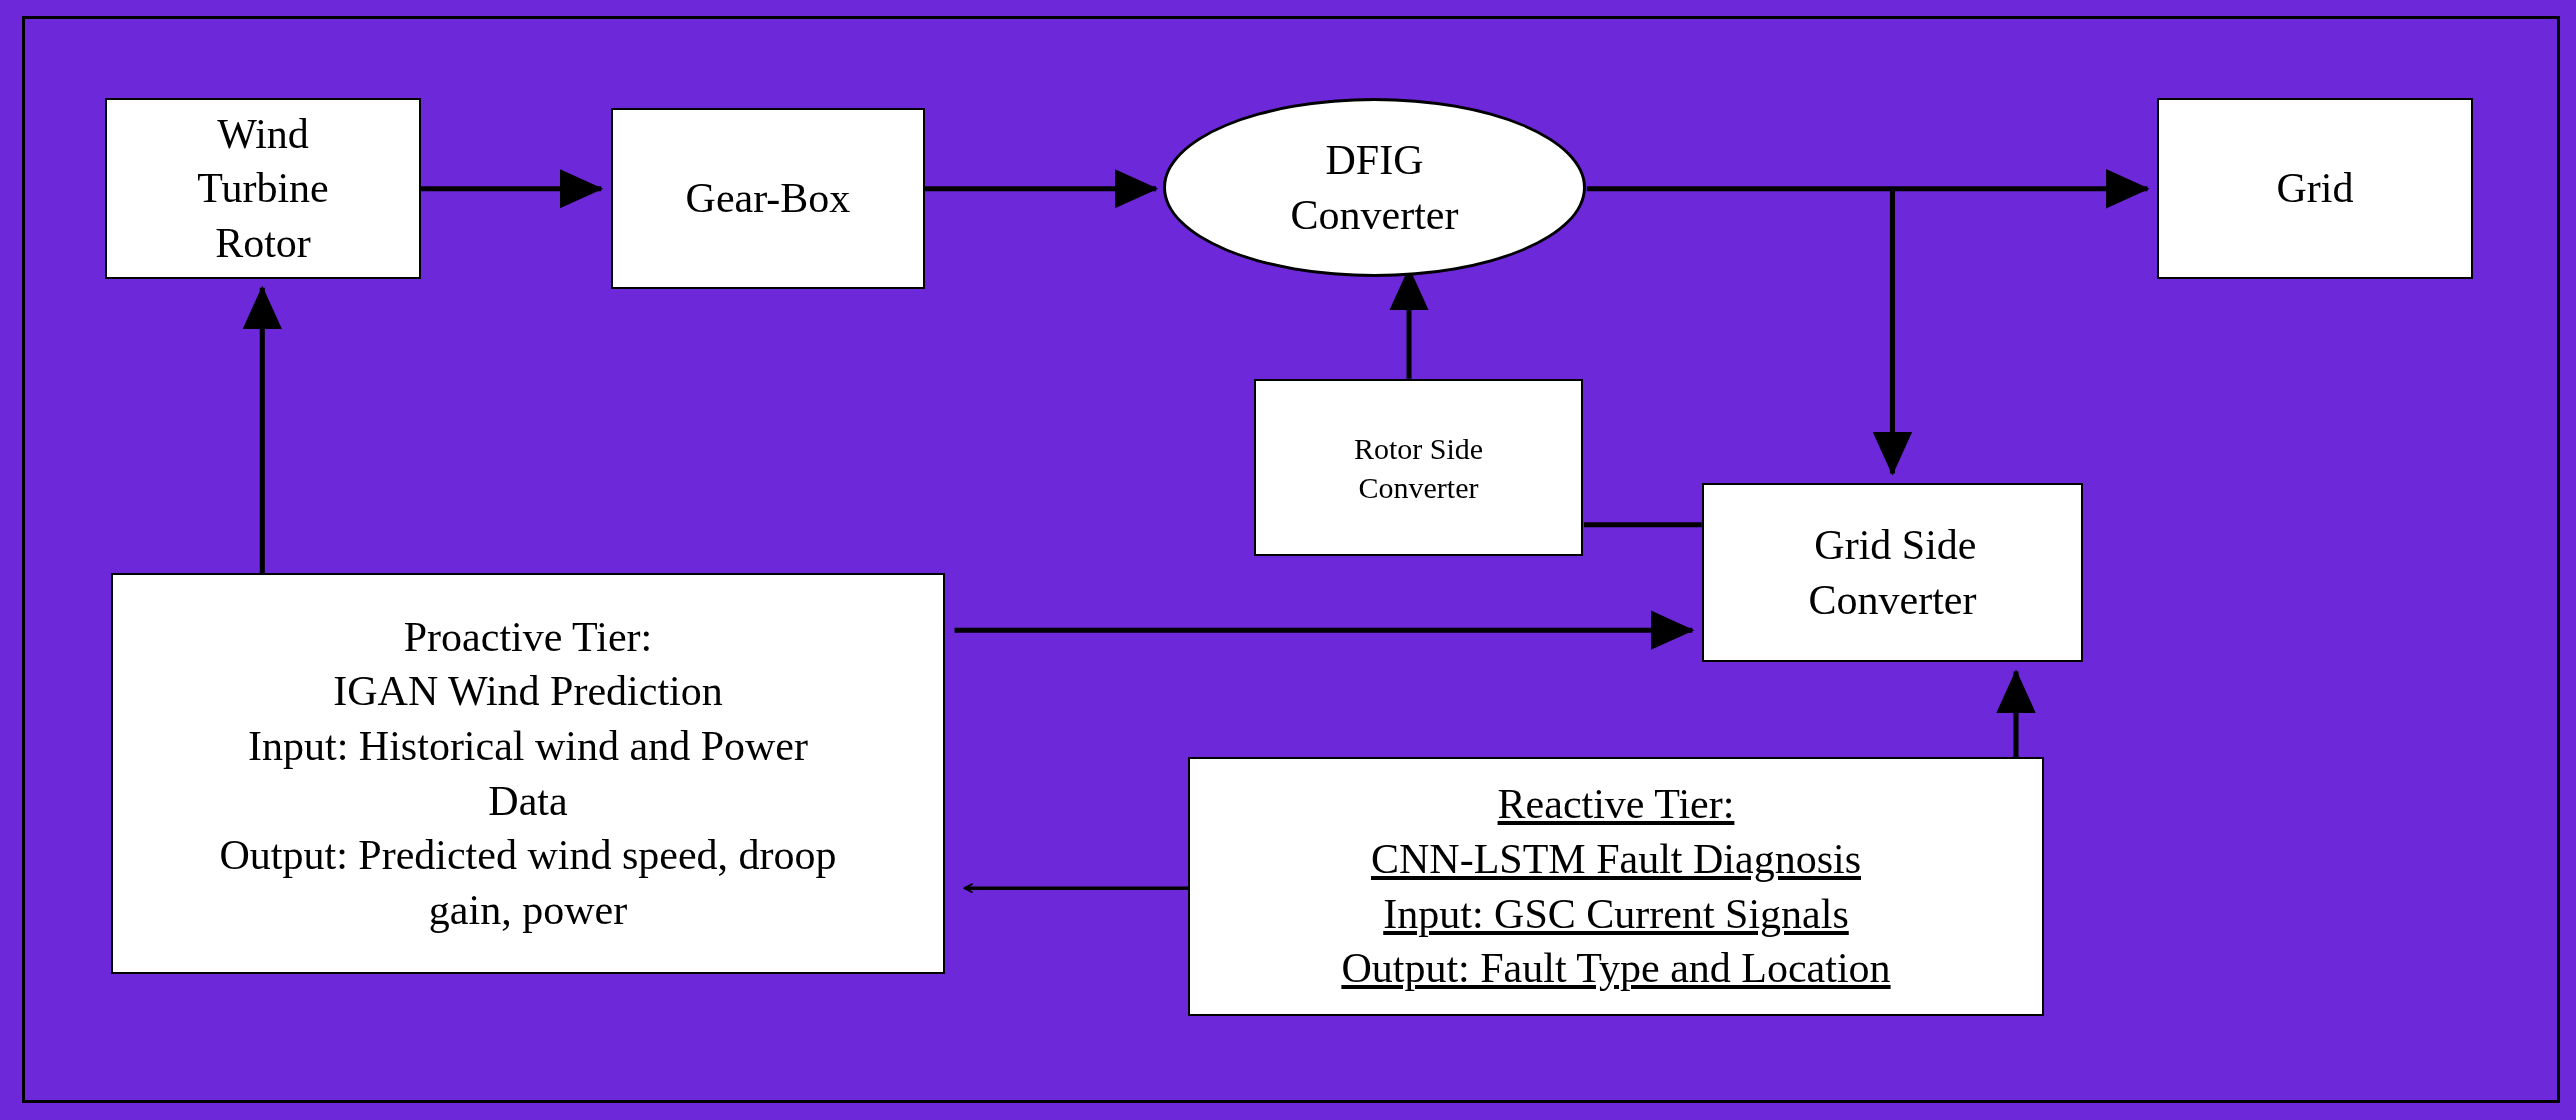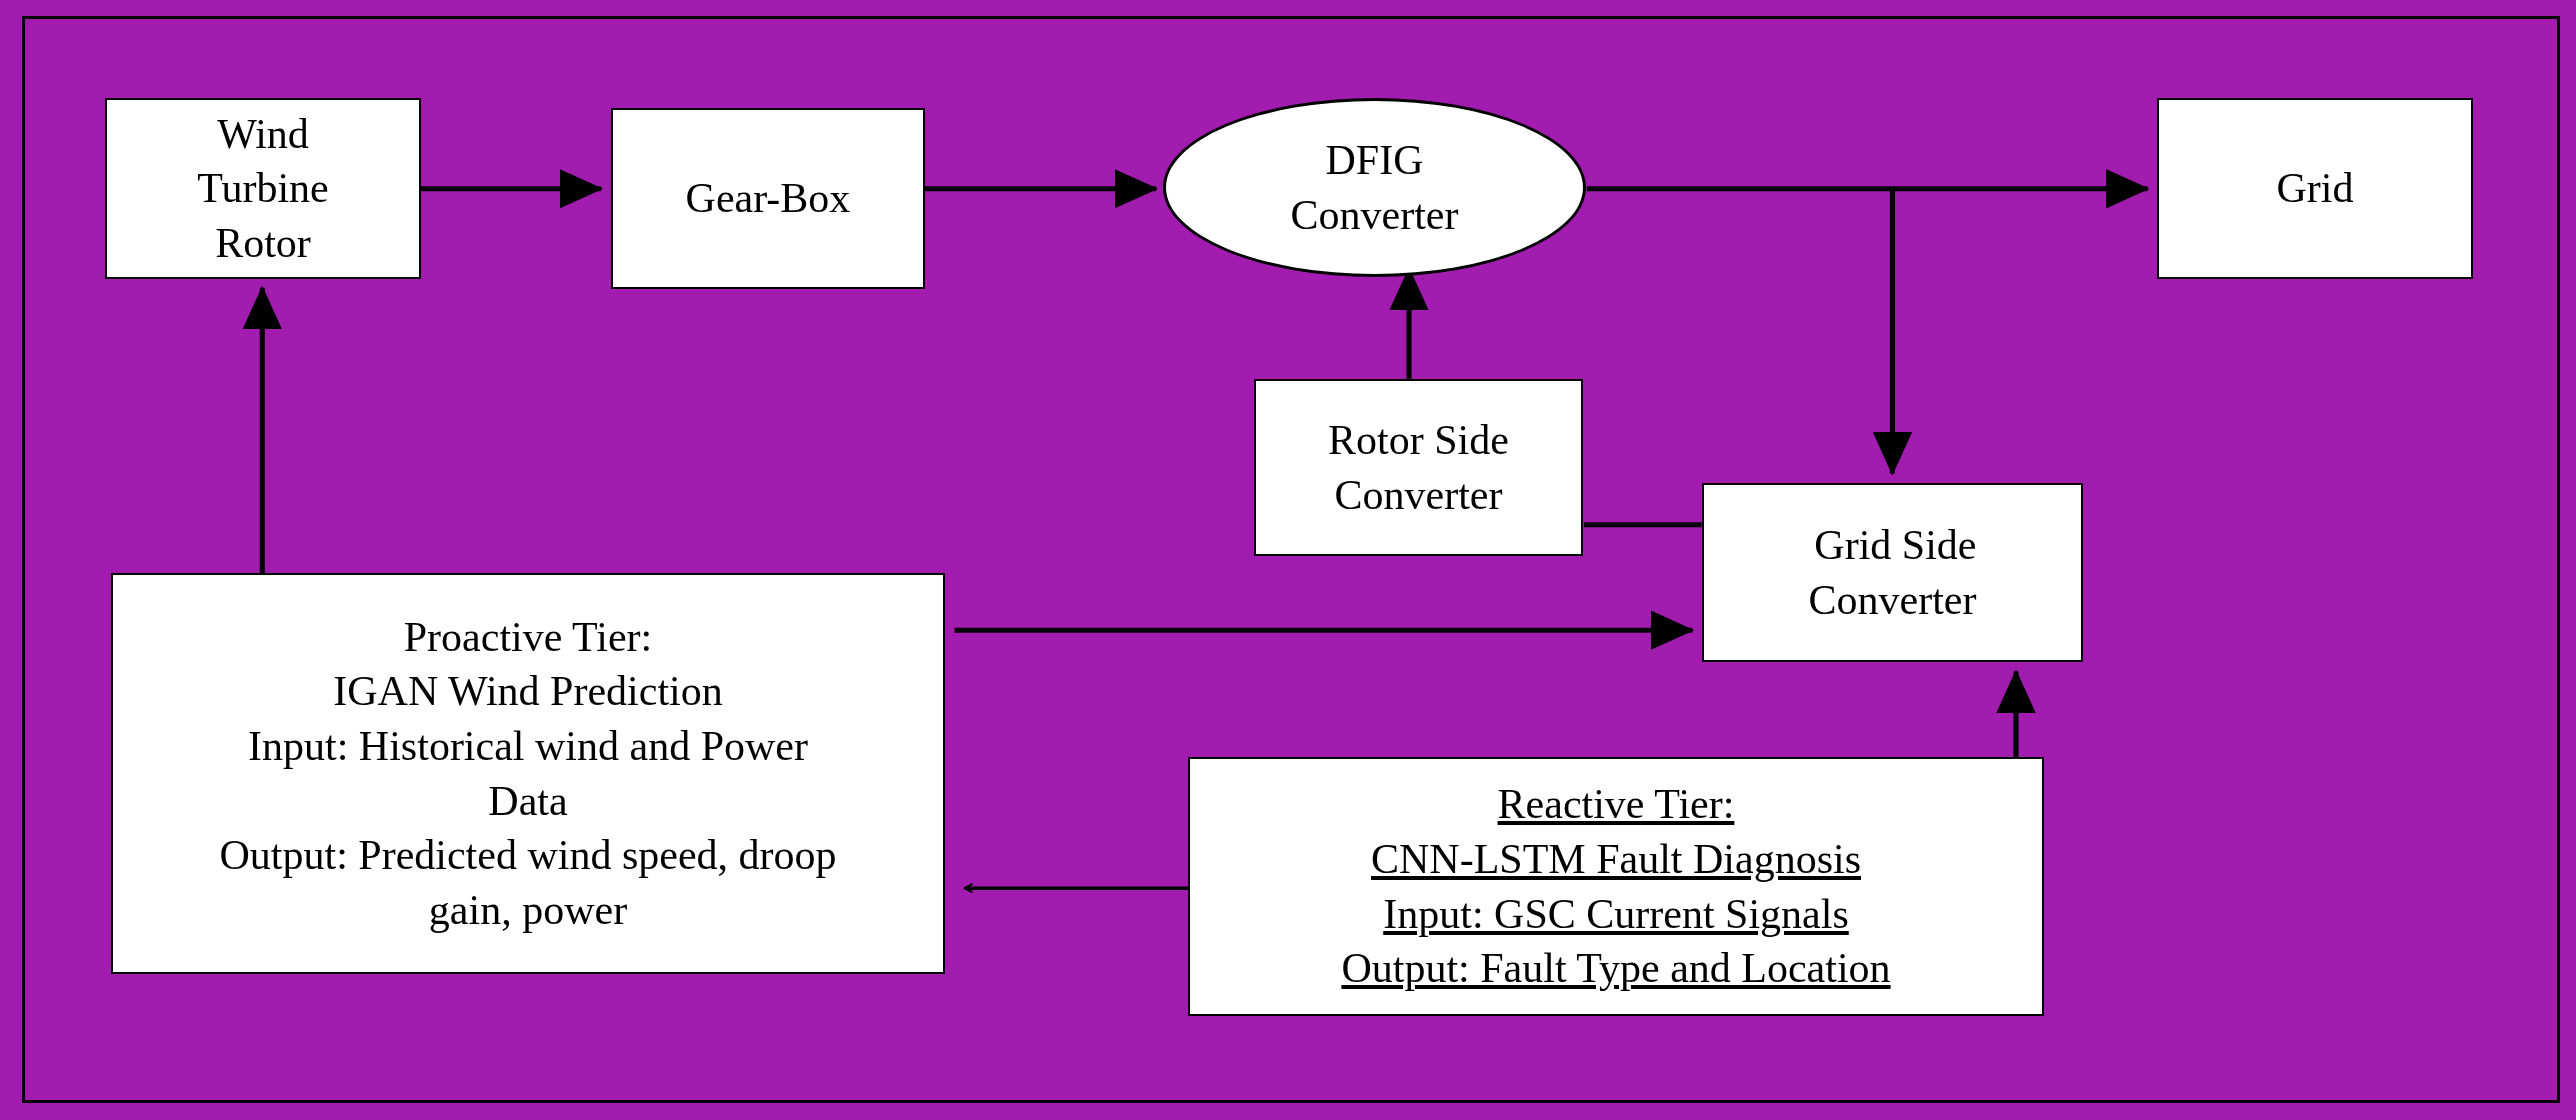--- a/index.html
+++ b/index.html
@@ -10,21 +10,21 @@
   body {
     width: 2576px;
     height: 1121px;
     font-family: "Liberation Serif", "DejaVu Serif", serif;
     overflow: hidden;
   }
   #diagram-root {
     position: relative;
     width: 2576px;
     height: 1121px;
-    background: #a21caf;
+    background: #6d28d9;
   }
   #edges-layer {
     position: absolute;
     left: 0;
     top: 0;
     width: 2576px;
     height: 1121px;
     pointer-events: none;
   }
   .node {
@@ -111,21 +111,21 @@
 
   <div class="node ellipse-node" style="left:1163px; top:98px; width:423px; height:179px; font-size:42px;">
     <span class="node-label">DFIG
 Converter</span>
   </div>
 
   <div class="node" style="left:2157px; top:98px; width:316px; height:181px; font-size:42px;">
     <span class="node-label">Grid</span>
   </div>
 
-  <div class="node" style="left:1254px; top:379px; width:329px; height:177px; font-size:42px;">
+  <div class="node" style="left:1254px; top:379px; width:329px; height:177px; font-size:30px;">
     <span class="node-label">Rotor Side
 Converter</span>
   </div>
 
   <div class="node" style="left:1702px; top:483px; width:381px; height:179px; font-size:42px;text-align:right;">
     <span class="node-label">Grid Side
 Converter</span>
   </div>
 
   <div class="node" style="left:111px; top:573px; width:834px; height:401px; font-size:42px;justify-content:center;">

